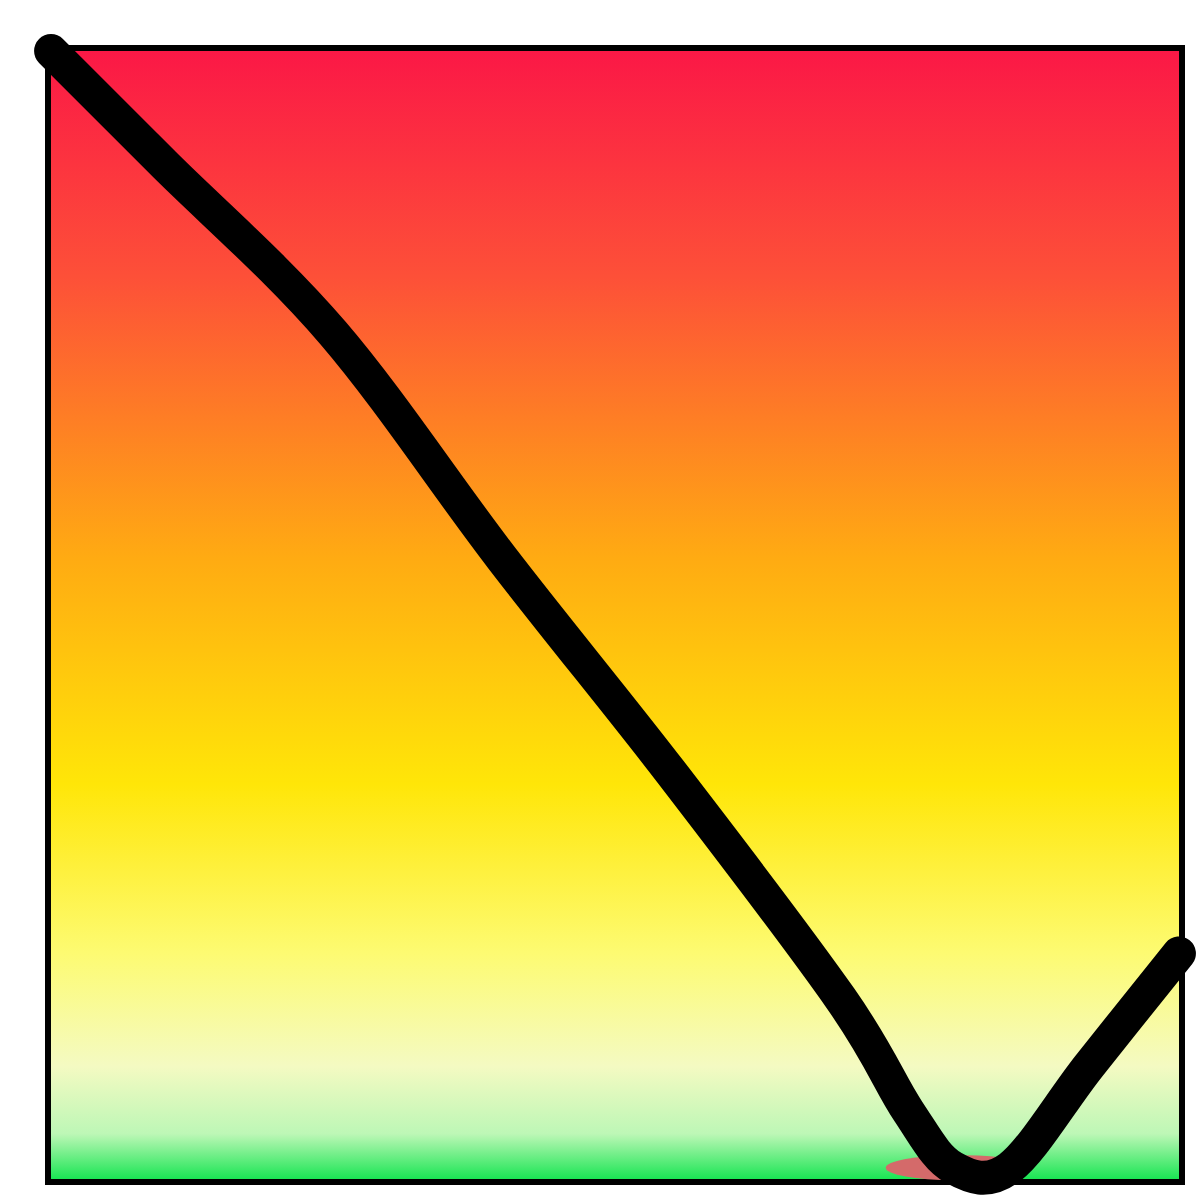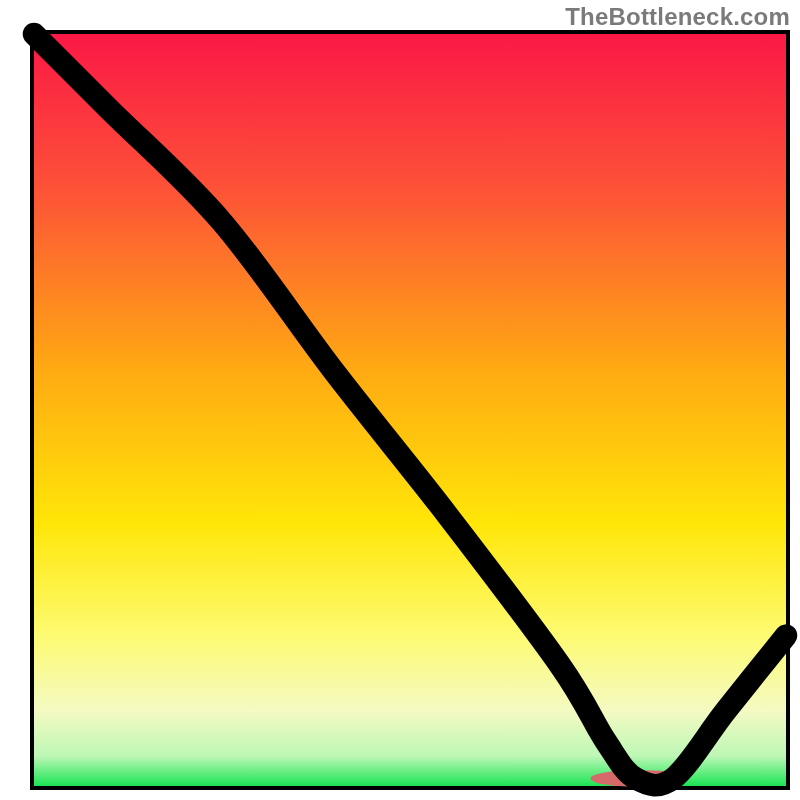--- a/index.html
+++ b/index.html
@@ -54,21 +54,20 @@
   }
   svg.curve rect.opt-band {
     rx: 6;
     ry: 6;
   }
 </style>
 </head>
 <body>
 <div class="container">
 
-  <div class="watermark">TheBottleneck.com</div>
 
   <div class="plot-area">
     <div class="gradient" style="background: linear-gradient(rgb(251, 24, 70) 0%, rgb(253, 80, 56) 20%, rgb(255, 171, 18) 45%, rgb(255, 230, 8) 65%, rgb(253, 251, 114) 80%, rgb(244, 250, 194) 90%, rgb(189, 247, 182) 96%, rgb(26, 229, 84) 100%);"></div>
 
     <svg class="curve" viewBox="0 0 100 100" preserveAspectRatio="none">
       <rect class="opt-band" fill="#d46a6a" x="74.00" width="13.00" y="97.90" height="2.20"></rect>
       <path class="bottleneck-curve" d="M 0.00 0.00 C 1.67 1.67, 5.83 5.83, 10.00 10.00 C 14.17 14.17, 20.00 19.17, 25.00 25.00 C 30.00 30.83, 35.00 38.50, 40.00 45.00 C 45.00 51.50, 50.00 57.50, 55.00 64.00 C 60.00 70.50, 66.50 79.00, 70.00 84.00 C 73.50 89.00, 74.33 91.50, 76.00 94.00 C 77.67 96.50, 78.50 98.17, 80.00 99.00 C 81.50 99.83, 83.00 100.50, 85.00 99.00 C 87.00 97.50, 89.50 93.17, 92.00 90.00 C 94.50 86.83, 98.67 81.67, 100.00 80.00 "></path>
     </svg>
   </div>
 

